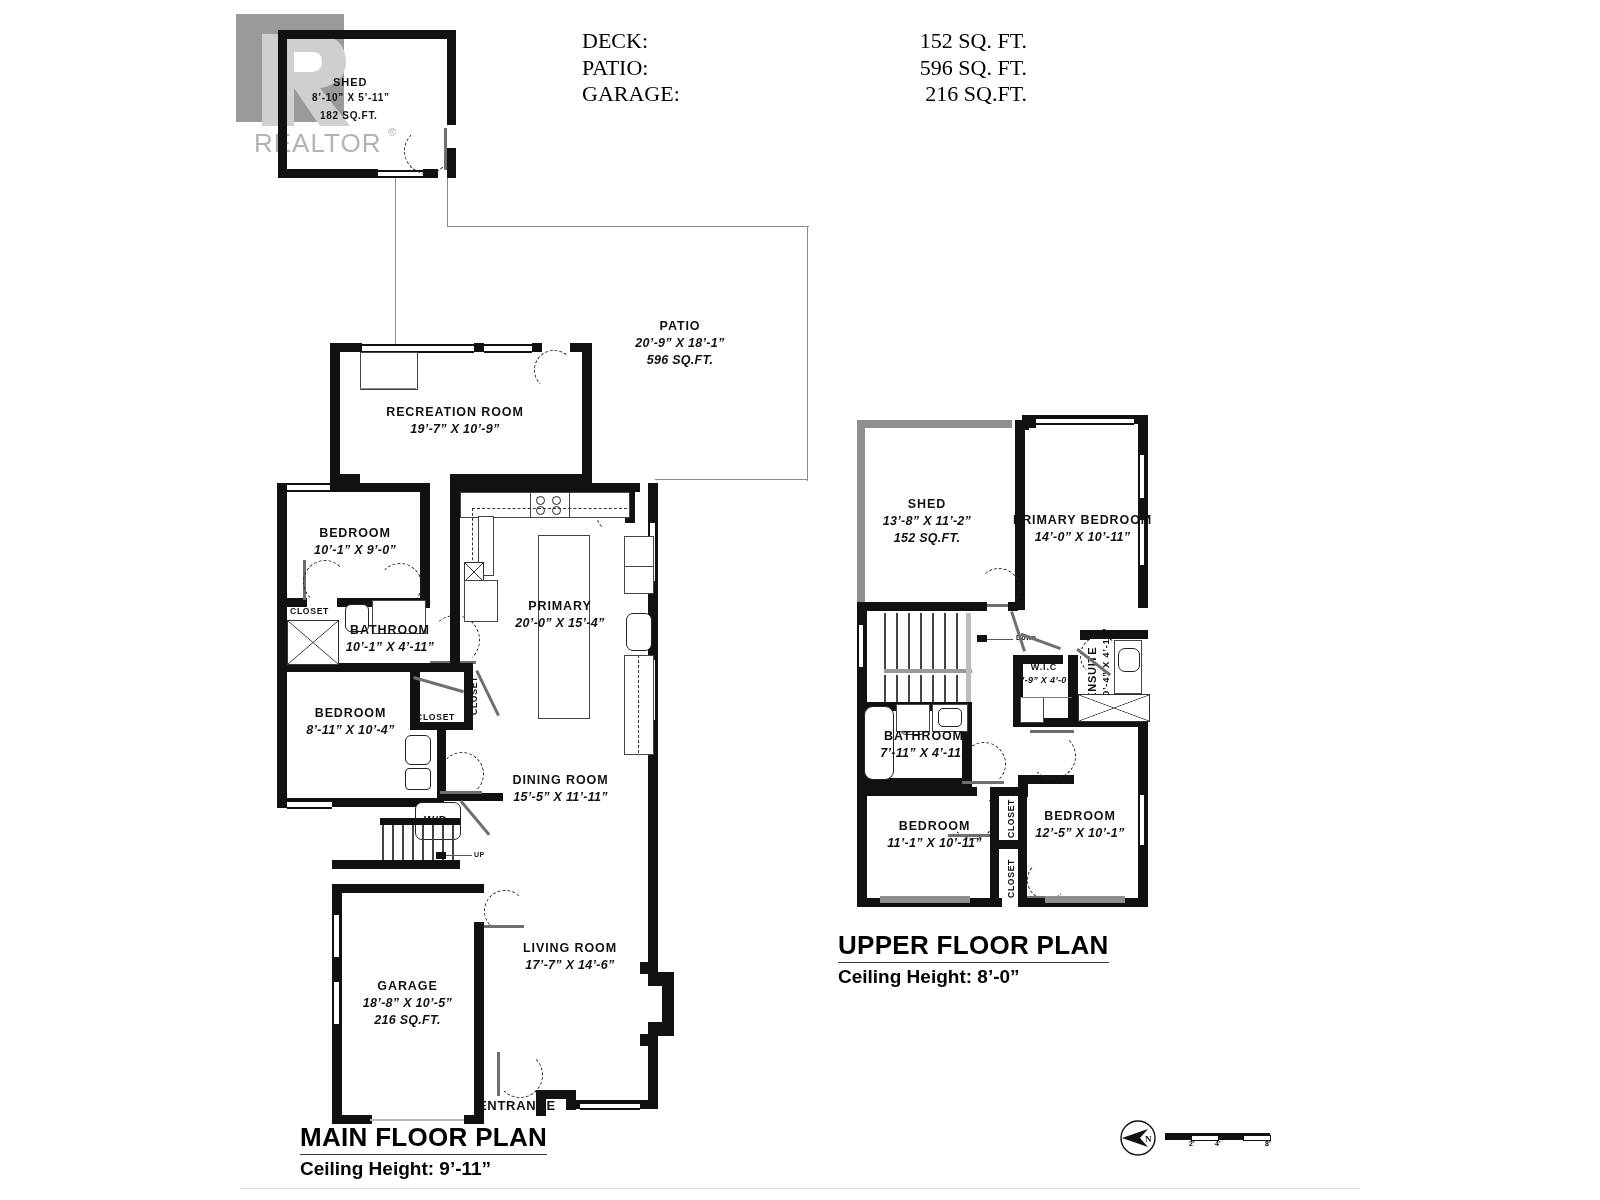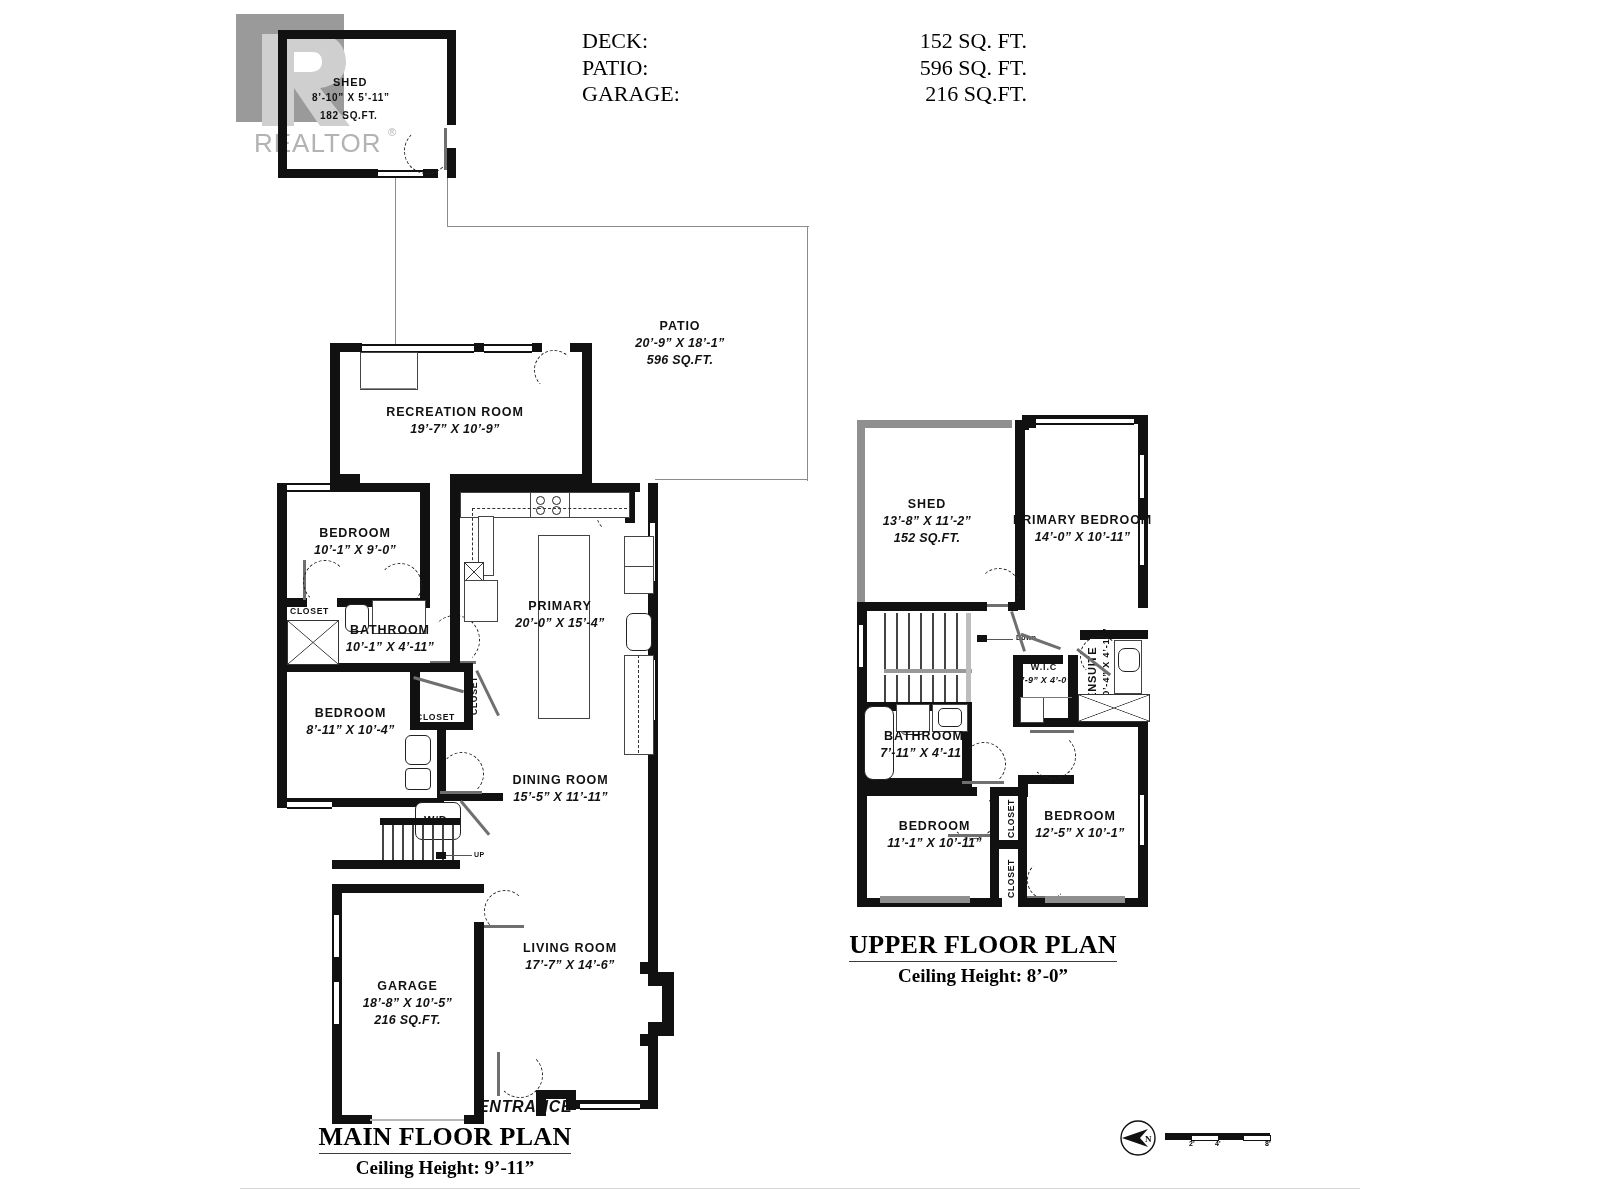--- a/index.html
+++ b/index.html
@@ -46,21 +46,21 @@
   .swing{position:absolute;background:#6f6f6f;}
 
   
   .rl{position:absolute;text-align:center;white-space:nowrap;
       font-size:12.5px;font-weight:700;letter-spacing:.9px;line-height:17px;color:#111;}
   .rl .d{font-weight:700;letter-spacing:.3px;font-style:italic;}
   .rs{position:absolute;white-space:nowrap;font-size:8.6px;font-weight:700;letter-spacing:.7px;color:#111;}
   .vert{transform:rotate(-90deg);transform-origin:left top;}
 
   
-  .ptitle{position:absolute;text-align:center;font-family:Liberation Serif, serif;}
+  .ptitle{position:absolute;text-align:left;font-family:Liberation Sans, sans-serif;}
   .ptitle .t1{font-size:26px;font-weight:bold;letter-spacing:.3px;
               border-bottom:1.6px solid #3b3b3b;padding-bottom:1px;display:inline-block;}
   .ptitle .t2{font-size:19px;font-weight:bold;margin-top:3px;}
 
   
   #compass{position:absolute;left:1118px;top:1118px;width:40px;height:40px;}
   #scalebar{position:absolute;left:1165px;top:1133px;width:105px;height:13px;}
   #scalebar .bar{position:absolute;left:0;top:0;width:100%;height:7px;background:#111;}
   #scalebar .gap{position:absolute;top:1.5px;height:4px;background:#fff;border:.8px solid #111;}
   #scalebar span{position:absolute;top:7px;font-size:7px;font-weight:700;}
@@ -292,21 +292,21 @@
   <div class="w" style="left:648px;top:974px;width:12px;height:12px;"></div>
   <div class="w" style="left:648px;top:1022px;width:12px;height:12px;"></div>
 
   <div class="w" style="left:536px;top:1090px;width:10px;height:26px;"></div>
   <div class="w" style="left:536px;top:1090px;width:36px;height:9px;"></div>
   <div class="w" style="left:566px;top:1090px;width:10px;height:20px;"></div>
   <div class="door" style="left:497px;top:1052px;width:44px;height:44px;transform:rotate(-90deg);"></div>
   <div class="swing" style="left:497px;top:1052px;width:3px;height:44px;"></div>
   <div class="w" style="left:566px;top:1100px;width:92px;height:9px;"></div>
   <div class="win" style="left:580px;top:1102px;width:60px;height:4px;"></div>
-  <div class="rs" style="left:478px;top:1098px;font-size:16px;font-style:italic;">ENTRANCE</div>
+  <div class="rs" style="left:478px;top:1098px;font-size:13px;">ENTRANCE</div>
 </div>
 
 <div>
 
   <div class="gl" style="left:857px;top:420px;width:8px;height:182px;"></div>
   <div class="gl" style="left:857px;top:420px;width:155px;height:8px;"></div>
   <div class="rl" style="left:862px;top:496px;width:130px;">
     <div>SHED</div>
     <div class="d">13’-8” X 11’-2”</div>
     <div class="d">152 SQ.FT.</div>

